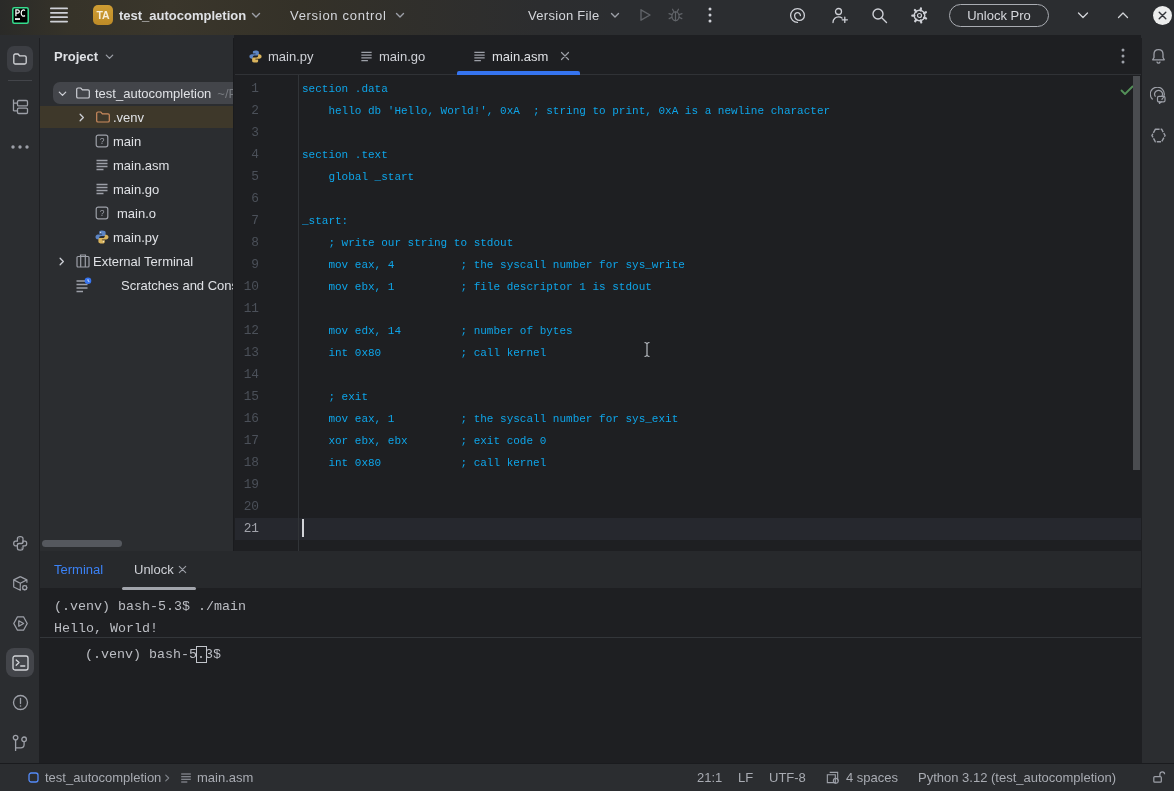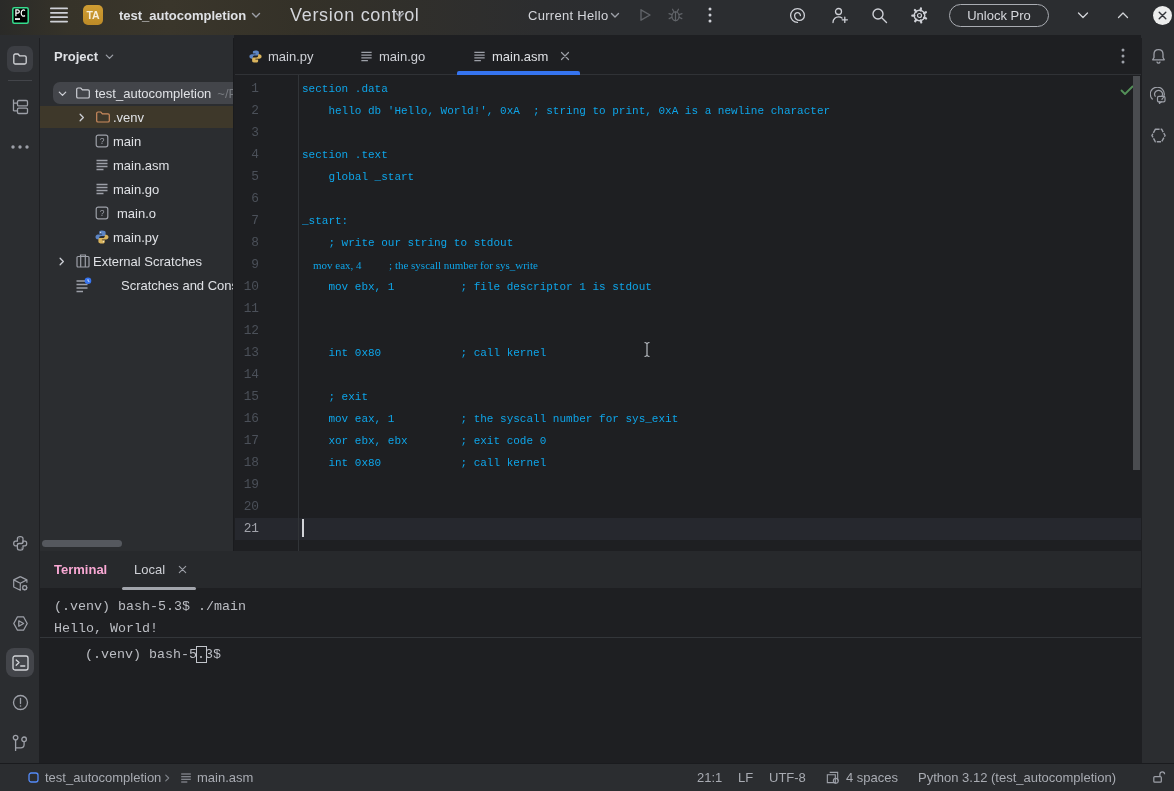--- a/index.html
+++ b/index.html
@@ -59,36 +59,36 @@
     <svg width="18" height="16" viewBox="0 0 18 16">
       <g fill="#ced0d6">
         <rect x="0" y="0.5" width="18" height="1.8" rx="0.9"></rect>
         <rect x="0" y="4.9" width="18" height="1.8" rx="0.9"></rect>
         <rect x="0" y="9.3" width="18" height="1.8" rx="0.9"></rect>
         <rect x="0" y="13.7" width="18" height="1.8" rx="0.9"></rect>
       </g>
     </svg>
   </div>
 
-  <div class="item" style="left:83px;">
+  <div class="item" style="left:93px;">
     <div style="width:20px;height:20px;border-radius:5px;background:linear-gradient(180deg,#cf9d33,#bd8b27);display:flex;align-items:center;justify-content:center;color:#f7eed9;font-size:10.5px;font-weight:bold;">TA</div>
   </div>
   <div class="item" style="left:119px;color:#dfe1e5;font-size:13px;font-weight:bold;">test_autocompletion</div>
   <div class="item" style="left:250px;">
     <svg width="12" height="12" viewBox="0 0 12 12">
         <path d="M2.5 4.5 L6 8 L9.5 4.5" stroke="#9da0a8" stroke-width="1.4" fill="none" stroke-linecap="round" stroke-linejoin="round"></path>
       </svg>
   </div>
-  <div class="item" style="left:290px;color:#d4d6db;font-size:18px;letter-spacing:0.7px;">Version control</div>
+  <div class="item" style="left:290px;color:#d4d6db;font-size:13px;letter-spacing:0.7px;">Version control</div>
   <div class="item" style="left:394px;">
     <svg width="12" height="12" viewBox="0 0 12 12">
         <path d="M2.5 4.5 L6 8 L9.5 4.5" stroke="#9da0a8" stroke-width="1.4" fill="none" stroke-linecap="round" stroke-linejoin="round"></path>
       </svg>
   </div>
-  <div class="item" style="left:528px;color:#d4d6db;font-size:13px;letter-spacing:0.3px;">Current Hello</div>
+  <div class="item" style="left:528px;color:#d4d6db;font-size:13px;letter-spacing:0.3px;">Version File</div>
   <div class="item" style="left:609px;">
     <svg width="12" height="12" viewBox="0 0 12 12">
         <path d="M2.5 4.5 L6 8 L9.5 4.5" stroke="#9da0a8" stroke-width="1.4" fill="none" stroke-linecap="round" stroke-linejoin="round"></path>
       </svg>
   </div>
 
   <div class="item" style="left:637px;">
     <svg width="16" height="16" viewBox="0 0 16 16">
         <path d="M4 2.8 L13 8 L4 13.2 Z" stroke="#606368" stroke-width="1.4" fill="none" stroke-linejoin="round"></path>
       </svg>
@@ -344,21 +344,21 @@
 
   <div class="row" style="left:0;top:212px;">
     <svg style="margin-left:16px;" width="11" height="11" viewBox="0 0 12 12">
         <path d="M4.5 2.5 L8 6 L4.5 9.5" stroke="#ced0d6" stroke-width="1.4" fill="none" stroke-linecap="round" stroke-linejoin="round"></path>
       </svg>
     <svg style="margin-left:8px;" width="16" height="16" viewBox="0 0 16 16" fill="none" stroke="#9da0a8" stroke-width="1.2">
       <path d="M5.5 3.5 L5.5 2 L10.5 2 L10.5 3.5"></path>
       <rect x="2" y="3.5" width="12" height="10.5" rx="1"></rect>
       <path d="M5.7 3.5 L5.7 14 M10.3 3.5 L10.3 14"></path>
     </svg>
-    <span style="margin-left:2px;">External Scratches</span>
+    <span style="margin-left:2px;">External Terminal</span>
   </div>
 
   <div class="row" style="left:0;top:236px;gap:28px;">
     <svg style="margin-left:35px;" width="18" height="17" viewBox="0 0 18 17" fill="none" stroke="#9da0a8" stroke-width="1.3">
       <path d="M1.5 4 L10 4 M1.5 7.5 L12.5 7.5 M1.5 11 L12.5 11 M1.5 14.5 L8 14.5"></path>
       <circle cx="13" cy="3.8" r="3.3" fill="#3674f0" stroke="none"></circle>
       <path d="M13 2.2 L13 3.9 L14.4 4.6" stroke="#d5e0f7" stroke-width="1"></path>
     </svg>
     <span style="margin-left:0px;">Scratches and Consoles</span>
   </div>
@@ -428,22 +428,23 @@
   <div class="lnum mono" style="left:0;top:436px;">19</div>
   <div class="lnum mono" style="left:0;top:458px;">20</div>
   <div class="lnum mono" style="left:0;top:480px;color:#a1a3ab;">21</div>
 
   <div class="codeline" style="top:40px;">section .data</div>
   <div class="codeline" style="top:62px;">    hello db 'Hello, World!', 0xA  ; string to print, 0xA is a newline character</div>
   <div class="codeline" style="top:106px;">section .text</div>
   <div class="codeline" style="top:128px;">    global _start</div>
   <div class="codeline" style="top:172px;">_start:</div>
   <div class="codeline" style="top:194px;">    ; write our string to stdout</div>
-  <div class="codeline" style="top:216px;font-family:Liberation Serif, serif;">    mov eax, 4          ; the syscall number for sys_write</div>
+  <div class="codeline" style="top:216px;">    mov eax, 4          ; the syscall number for sys_write</div>
   <div class="codeline" style="top:238px;">    mov ebx, 1          ; file descriptor 1 is stdout</div>
+  <div class="codeline" style="top:282px;">    mov edx, 14         ; number of bytes</div>
   <div class="codeline" style="top:304px;">    int 0x80            ; call kernel</div>
   <div class="codeline" style="top:348px;">    ; exit</div>
   <div class="codeline" style="top:370px;">    mov eax, 1          ; the syscall number for sys_exit</div>
   <div class="codeline" style="top:392px;">    xor ebx, ebx        ; exit code 0</div>
   <div class="codeline" style="top:414px;">    int 0x80            ; call kernel</div>
 
   <div class="abs" style="left:67px;top:481px;width:2px;height:18px;background:#d2d4d8;"></div>
 
   <div class="abs" style="left:884px;top:44px;">
     <svg width="16" height="16" viewBox="0 0 16 16">
@@ -455,22 +456,22 @@
 
   <div class="abs" style="left:406px;top:303px;">
     <svg width="12" height="17" viewBox="0 0 12 17" fill="none" stroke="#b8bcc2" stroke-width="1.2">
       <path d="M3.5 1.5 C5 1.5 5.5 2.2 6 2.8 C6.5 2.2 7 1.5 8.5 1.5 M6 2.8 L6 14.2 M3.5 15.5 C5 15.5 5.5 14.8 6 14.2 C6.5 14.8 7 15.5 8.5 15.5"></path>
     </svg>
   </div>
 </div>
 
 <div id="terminal" class="abs">
   <div id="termhead">
-    <div class="abs txt" style="left:14px;top:0;height:37px;display:flex;align-items:center;color:#f9a8d4;font-size:13px;font-weight:bold;">Terminal</div>
-    <div class="abs txt" style="left:94px;top:0;height:37px;display:flex;align-items:center;color:#ced0d6;font-size:13px;">Local</div>
+    <div class="abs txt" style="left:14px;top:0;height:37px;display:flex;align-items:center;color:#3b82f6;font-size:13px;font-weight:normal;">Terminal</div>
+    <div class="abs txt" style="left:94px;top:0;height:37px;display:flex;align-items:center;color:#ced0d6;font-size:13px;">Unlock</div>
     <div class="abs" style="left:137px;top:13px;">
       <svg width="11" height="11" viewBox="0 0 12 12">
           <path d="M2.5 2.5 L9.5 9.5 M9.5 2.5 L2.5 9.5" stroke="#9da0a8" stroke-width="1.2" stroke-linecap="round"></path>
         </svg>
     </div>
     <div class="abs" style="left:82px;top:36px;width:74px;height:3px;background:#a2a5ac;border-radius:2px;"></div>
   </div>
   <div class="tline" style="top:45px;">(.venv) bash-5.3$ ./main</div>
   <div class="tline" style="top:67px;">Hello, World!</div>
   <div class="abs" style="left:0;top:86px;width:1101px;height:1px;background:#33363a;"></div>

